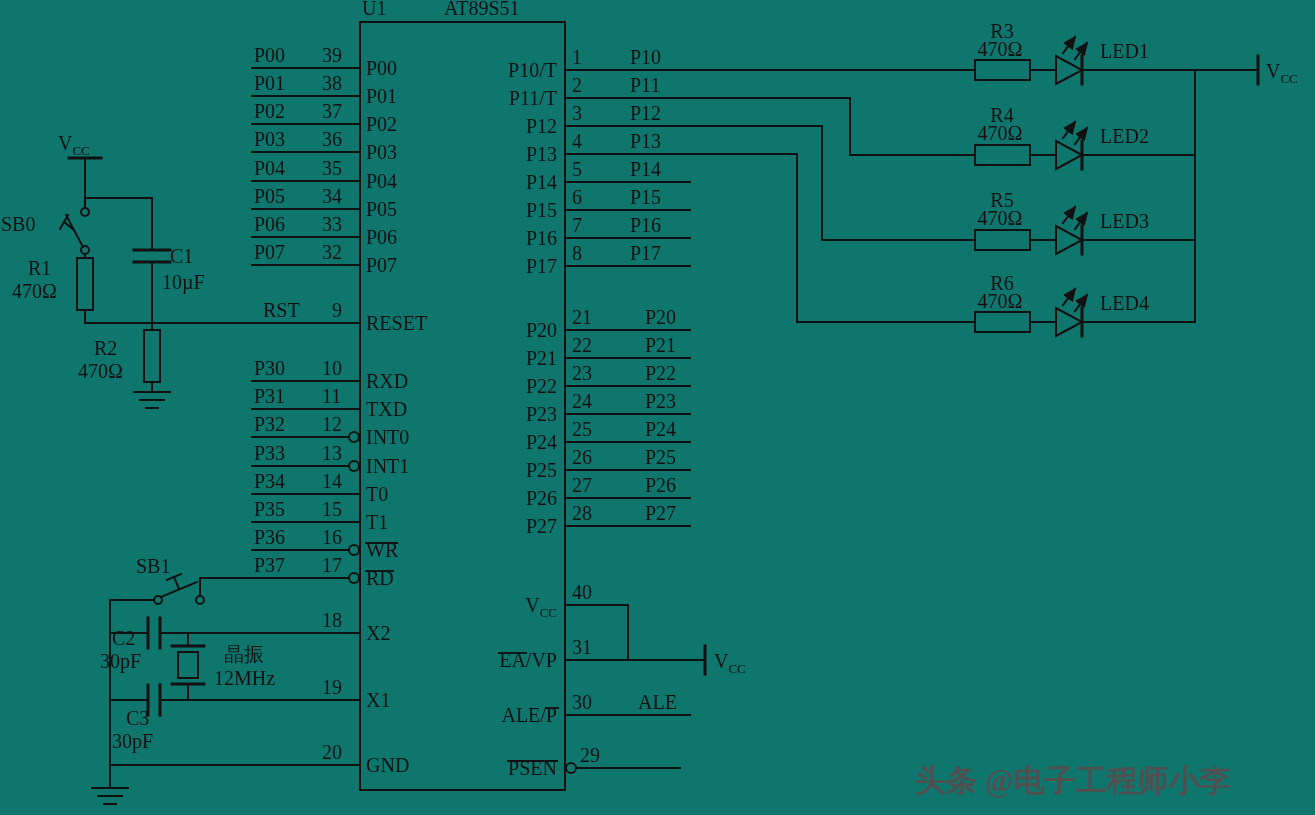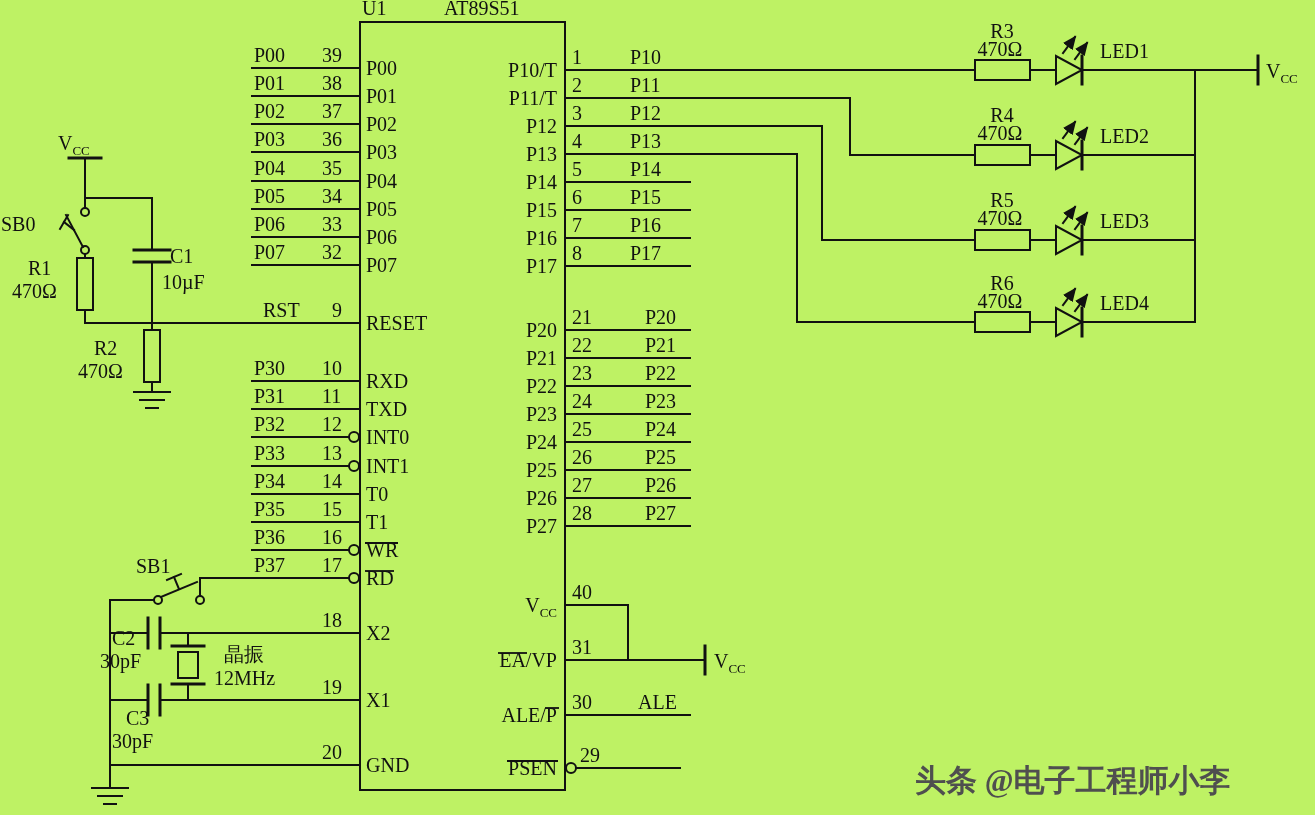--- a/index.html
+++ b/index.html
@@ -1,16 +1,16 @@
 <!DOCTYPE html>
 <html><head>
 <meta charset="utf-8">
 <style>
   html,body{margin:0;padding:0;background:#fff;}
-  .page{position:relative;width:1315px;height:815px;background:#bef264;overflow:hidden;}
+  .page{position:relative;width:1315px;height:815px;background:#0f766e;overflow:hidden;}
   svg text{font-family:"Liberation Serif",serif;font-size:20px;fill:#111;}
   .w{stroke:#111;stroke-width:2;fill:none;stroke-linecap:square;}
   .pw{stroke:#111;stroke-width:3;fill:none;stroke-linecap:square;}
   .plate{stroke:#111;stroke-width:3;fill:none;stroke-linecap:square;}
   .ol{stroke:#111;stroke-width:1.8;}
   .sub{font-size:13px;}
   .wm{font-size:31px;font-weight:bold;fill:#4f4f4f;}
 </style>
 </head>
 <body>

